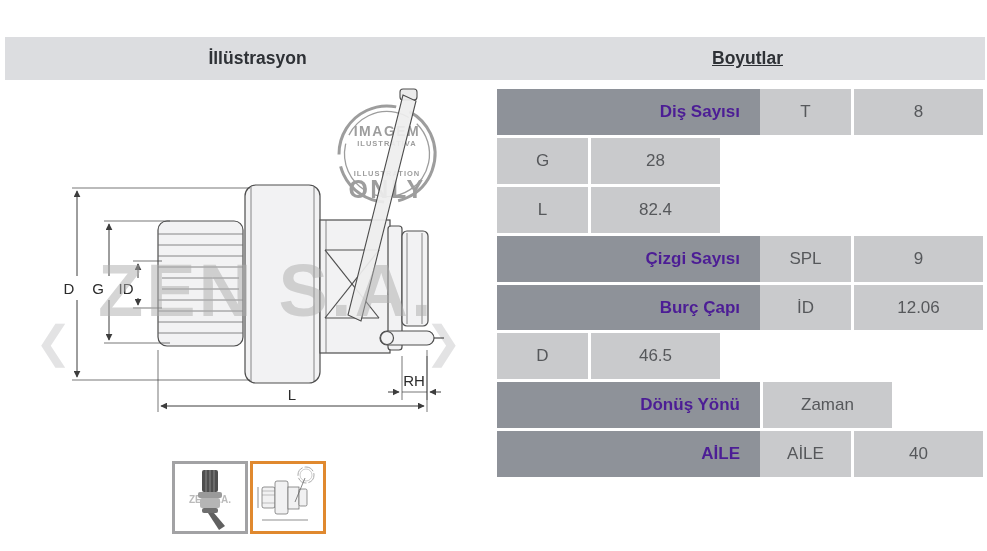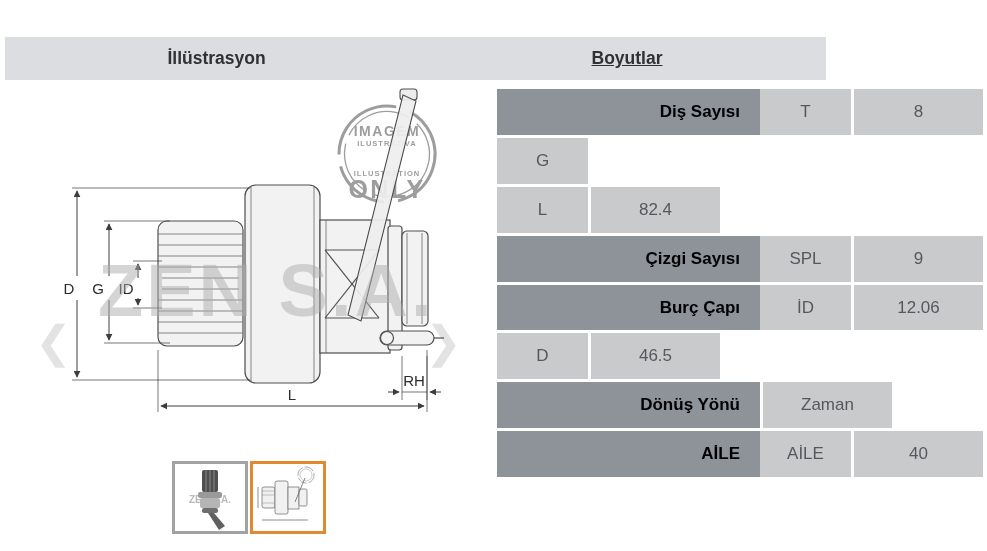--- a/index.html
+++ b/index.html
@@ -2,21 +2,21 @@
 <html style="--header-bg: #dcdde0; --label-bg: #8e9299; --cell-bg: #c9cacc; --accent: #e0892f;"><head>
 <meta charset="utf-8">
 <style>
   html,body{margin:0;padding:0;}
   body{
     width:987px;height:551px;position:relative;background:#ffffff;
     font-family:"Liberation Sans","DejaVu Sans",sans-serif;overflow:hidden;
   }
   
   .header-bar{
-    position:absolute;left:5px;top:37px;width:821px;height:43px;
+    position:absolute;left:5px;top:37px;width:980px;height:43px;
     background:var(--header-bg,#dcdde0);display:flex;align-items:center;
   }
   .header-cell{font-weight:bold;font-size:17.5px;color:#2e3136;text-align:center;}
   .header-cell.left{width:505px;}
   .header-cell.right{width:475px;text-decoration:underline;}
   
   .illus-panel{position:absolute;left:5px;top:80px;width:492px;height:471px;background:#fff;}
   .drawing-wrap{position:absolute;left:25px;top:8px;width:460px;height:345px;}
   .drawing-wrap svg{position:absolute;left:0;top:0;z-index:1;}
   .watermark{
@@ -34,21 +34,21 @@
   .thumbs{position:absolute;left:167px;top:381px;display:flex;gap:2px;}
   .thumb{width:70px;height:67px;background:#fff;cursor:pointer;}
   .thumb.t1{border:3px solid #a2a2a4;}
   .thumb.t2{border:3px solid var(--accent,#e0892f);}
   
   .dim-table{position:absolute;left:497px;top:89px;width:486px;}
   .dim-row{display:flex;height:45.9px;margin-bottom:3px;}
   .dim-row:last-child{margin-bottom:8px;}
   .dim-label{
     width:243px;padding-right:20px;background:var(--label-bg,#8e9299);
-    color:#000000;font-weight:bold;font-size:17px;
+    color:#4c1d95;font-weight:bold;font-size:17px;
     display:flex;align-items:center;justify-content:flex-end;
   }
   .dim-symbol{
     width:91px;background:var(--cell-bg,#c9cacc);color:#56585b;font-size:17px;
     display:flex;align-items:center;justify-content:center;margin-left:0;
   }
   .dim-value{
     width:129px;background:var(--cell-bg,#c9cacc);color:#56585b;font-size:17px;
     display:flex;align-items:center;justify-content:center;margin-left:3px;
   }
@@ -215,20 +215,21 @@
 
 <div class="dim-table">
   <div class="dim-row">
     <div class="dim-label">Diş Sayısı</div>
     <div class="dim-symbol">T</div>
     <div class="dim-value">8</div>
   </div>
 
   <div class="dim-row">
     <div class="dim-symbol">G</div>
+    <div class="dim-value">28</div>
   </div>
 
   <div class="dim-row">
     <div class="dim-symbol">L</div>
     <div class="dim-value">82.4</div>
   </div>
 
   <div class="dim-row">
     <div class="dim-label">Çizgi Sayısı</div>
     <div class="dim-symbol">SPL</div>

